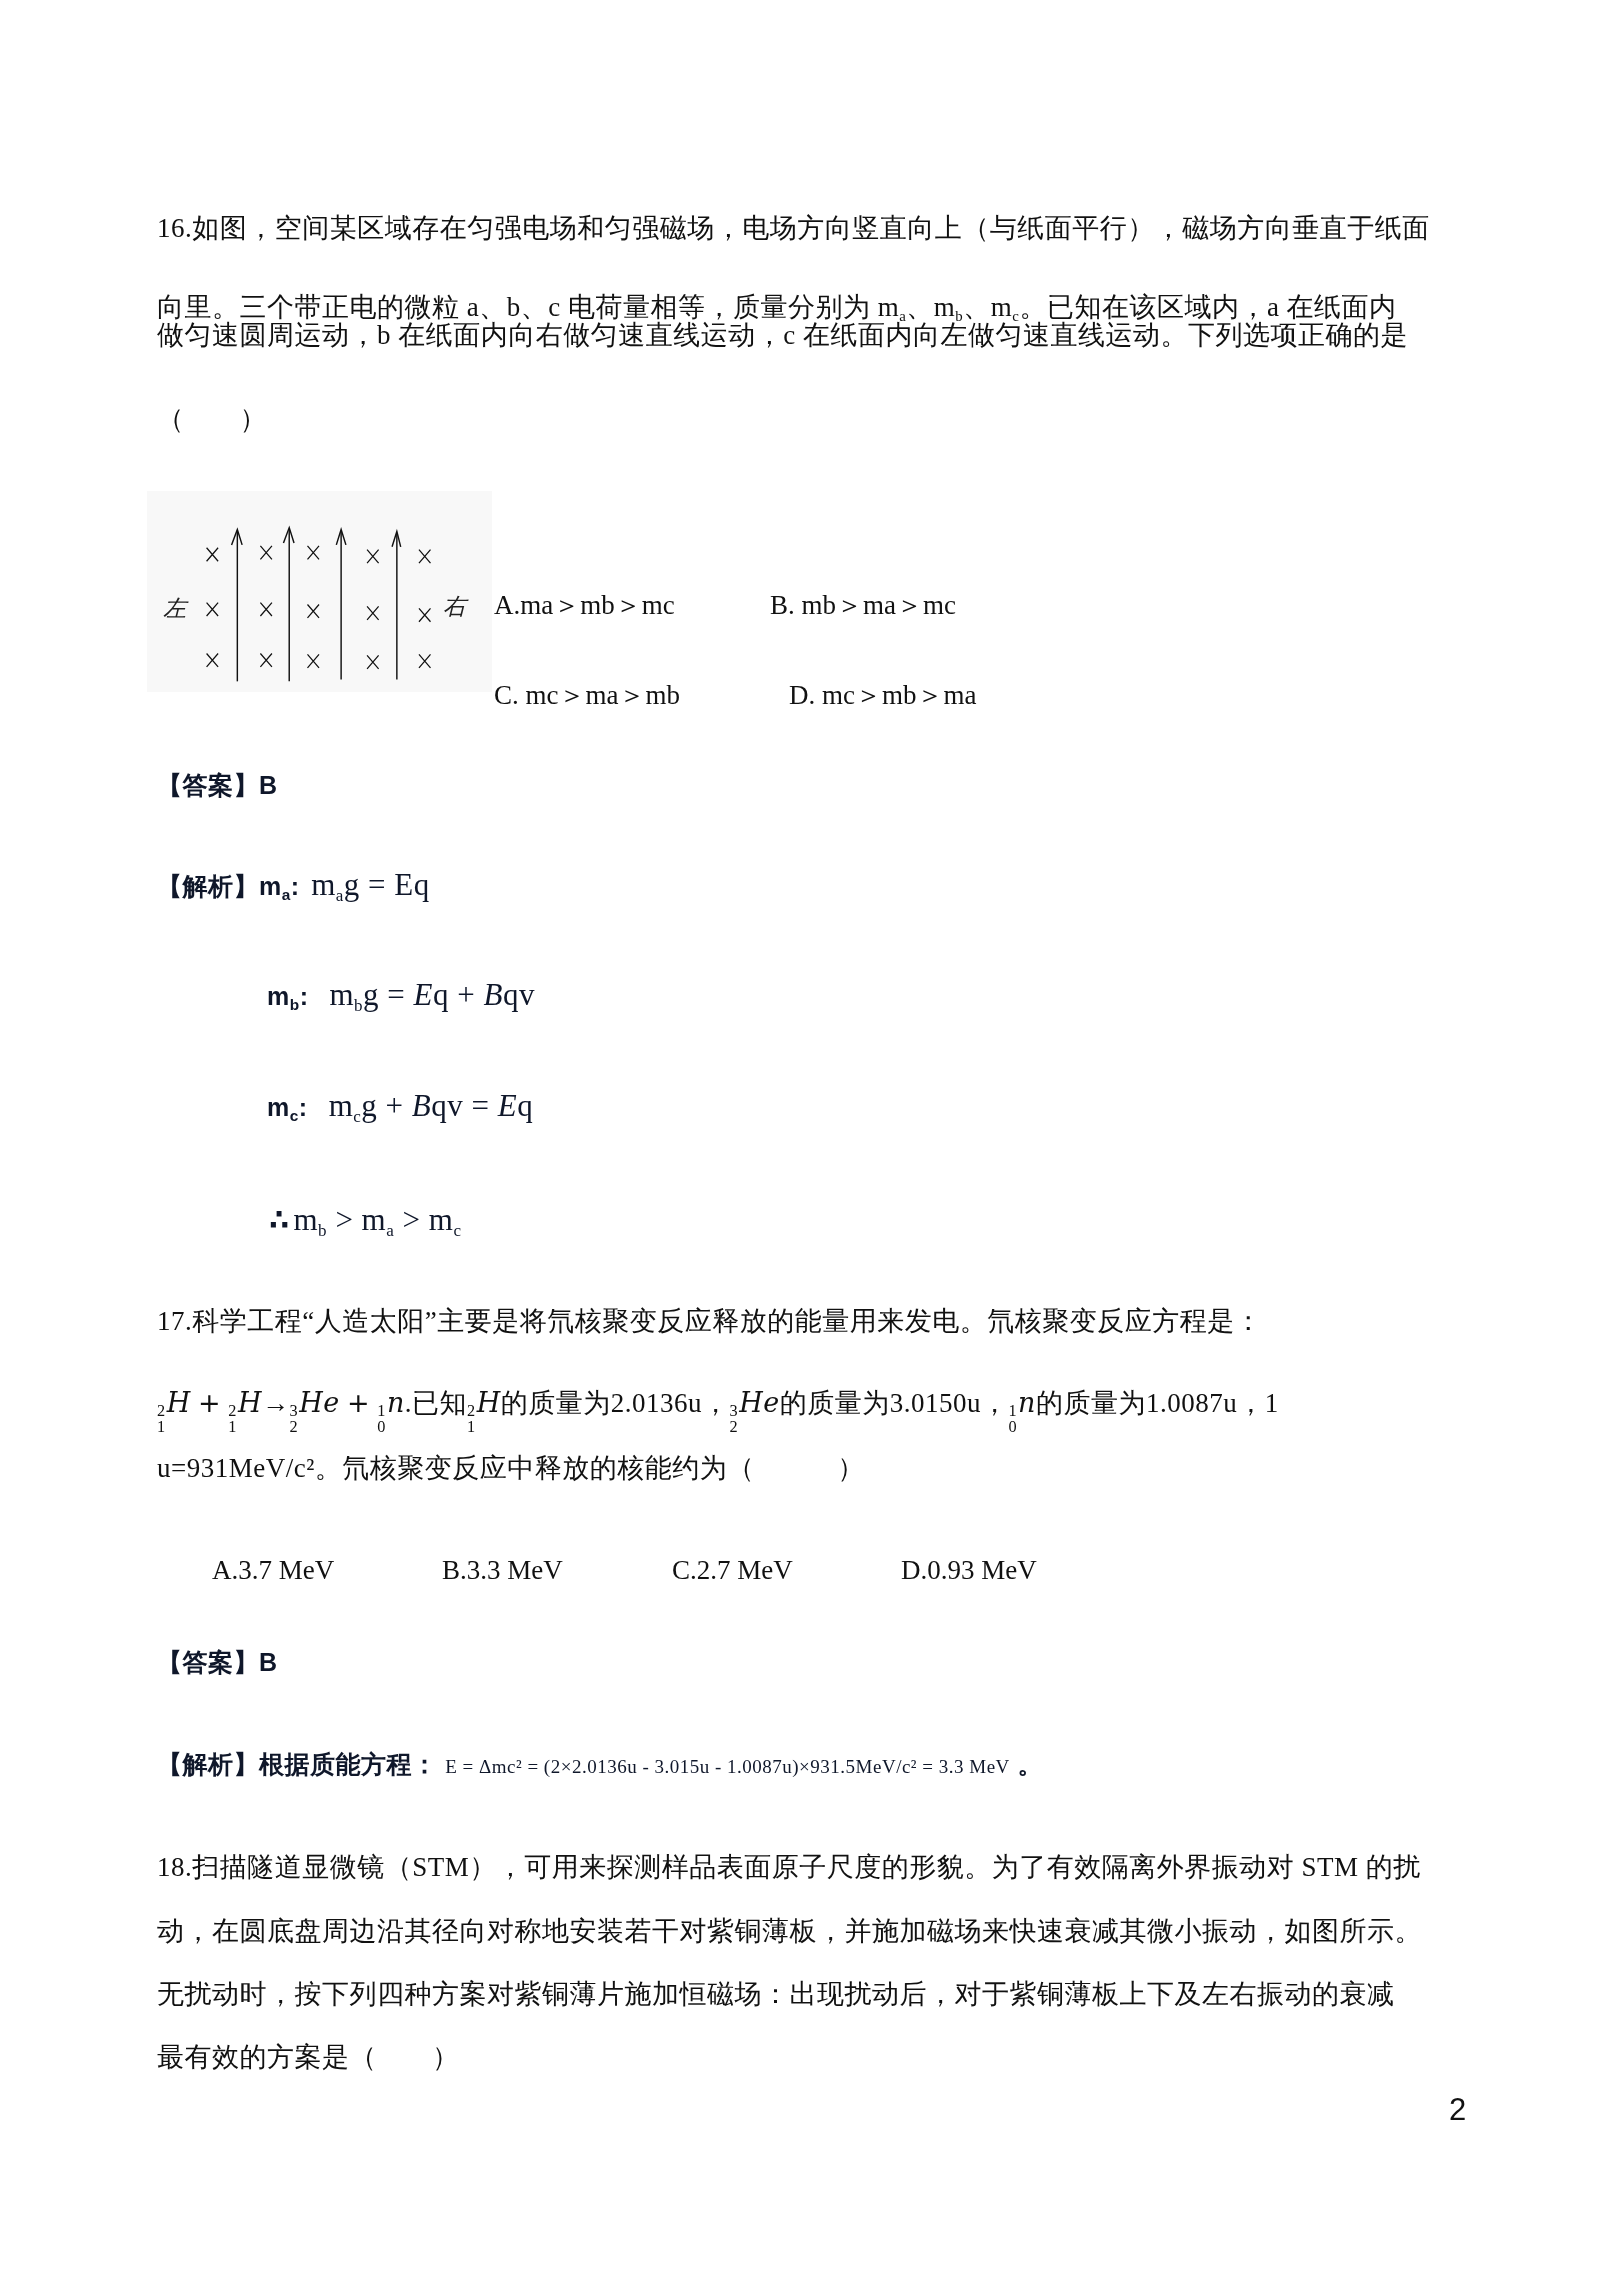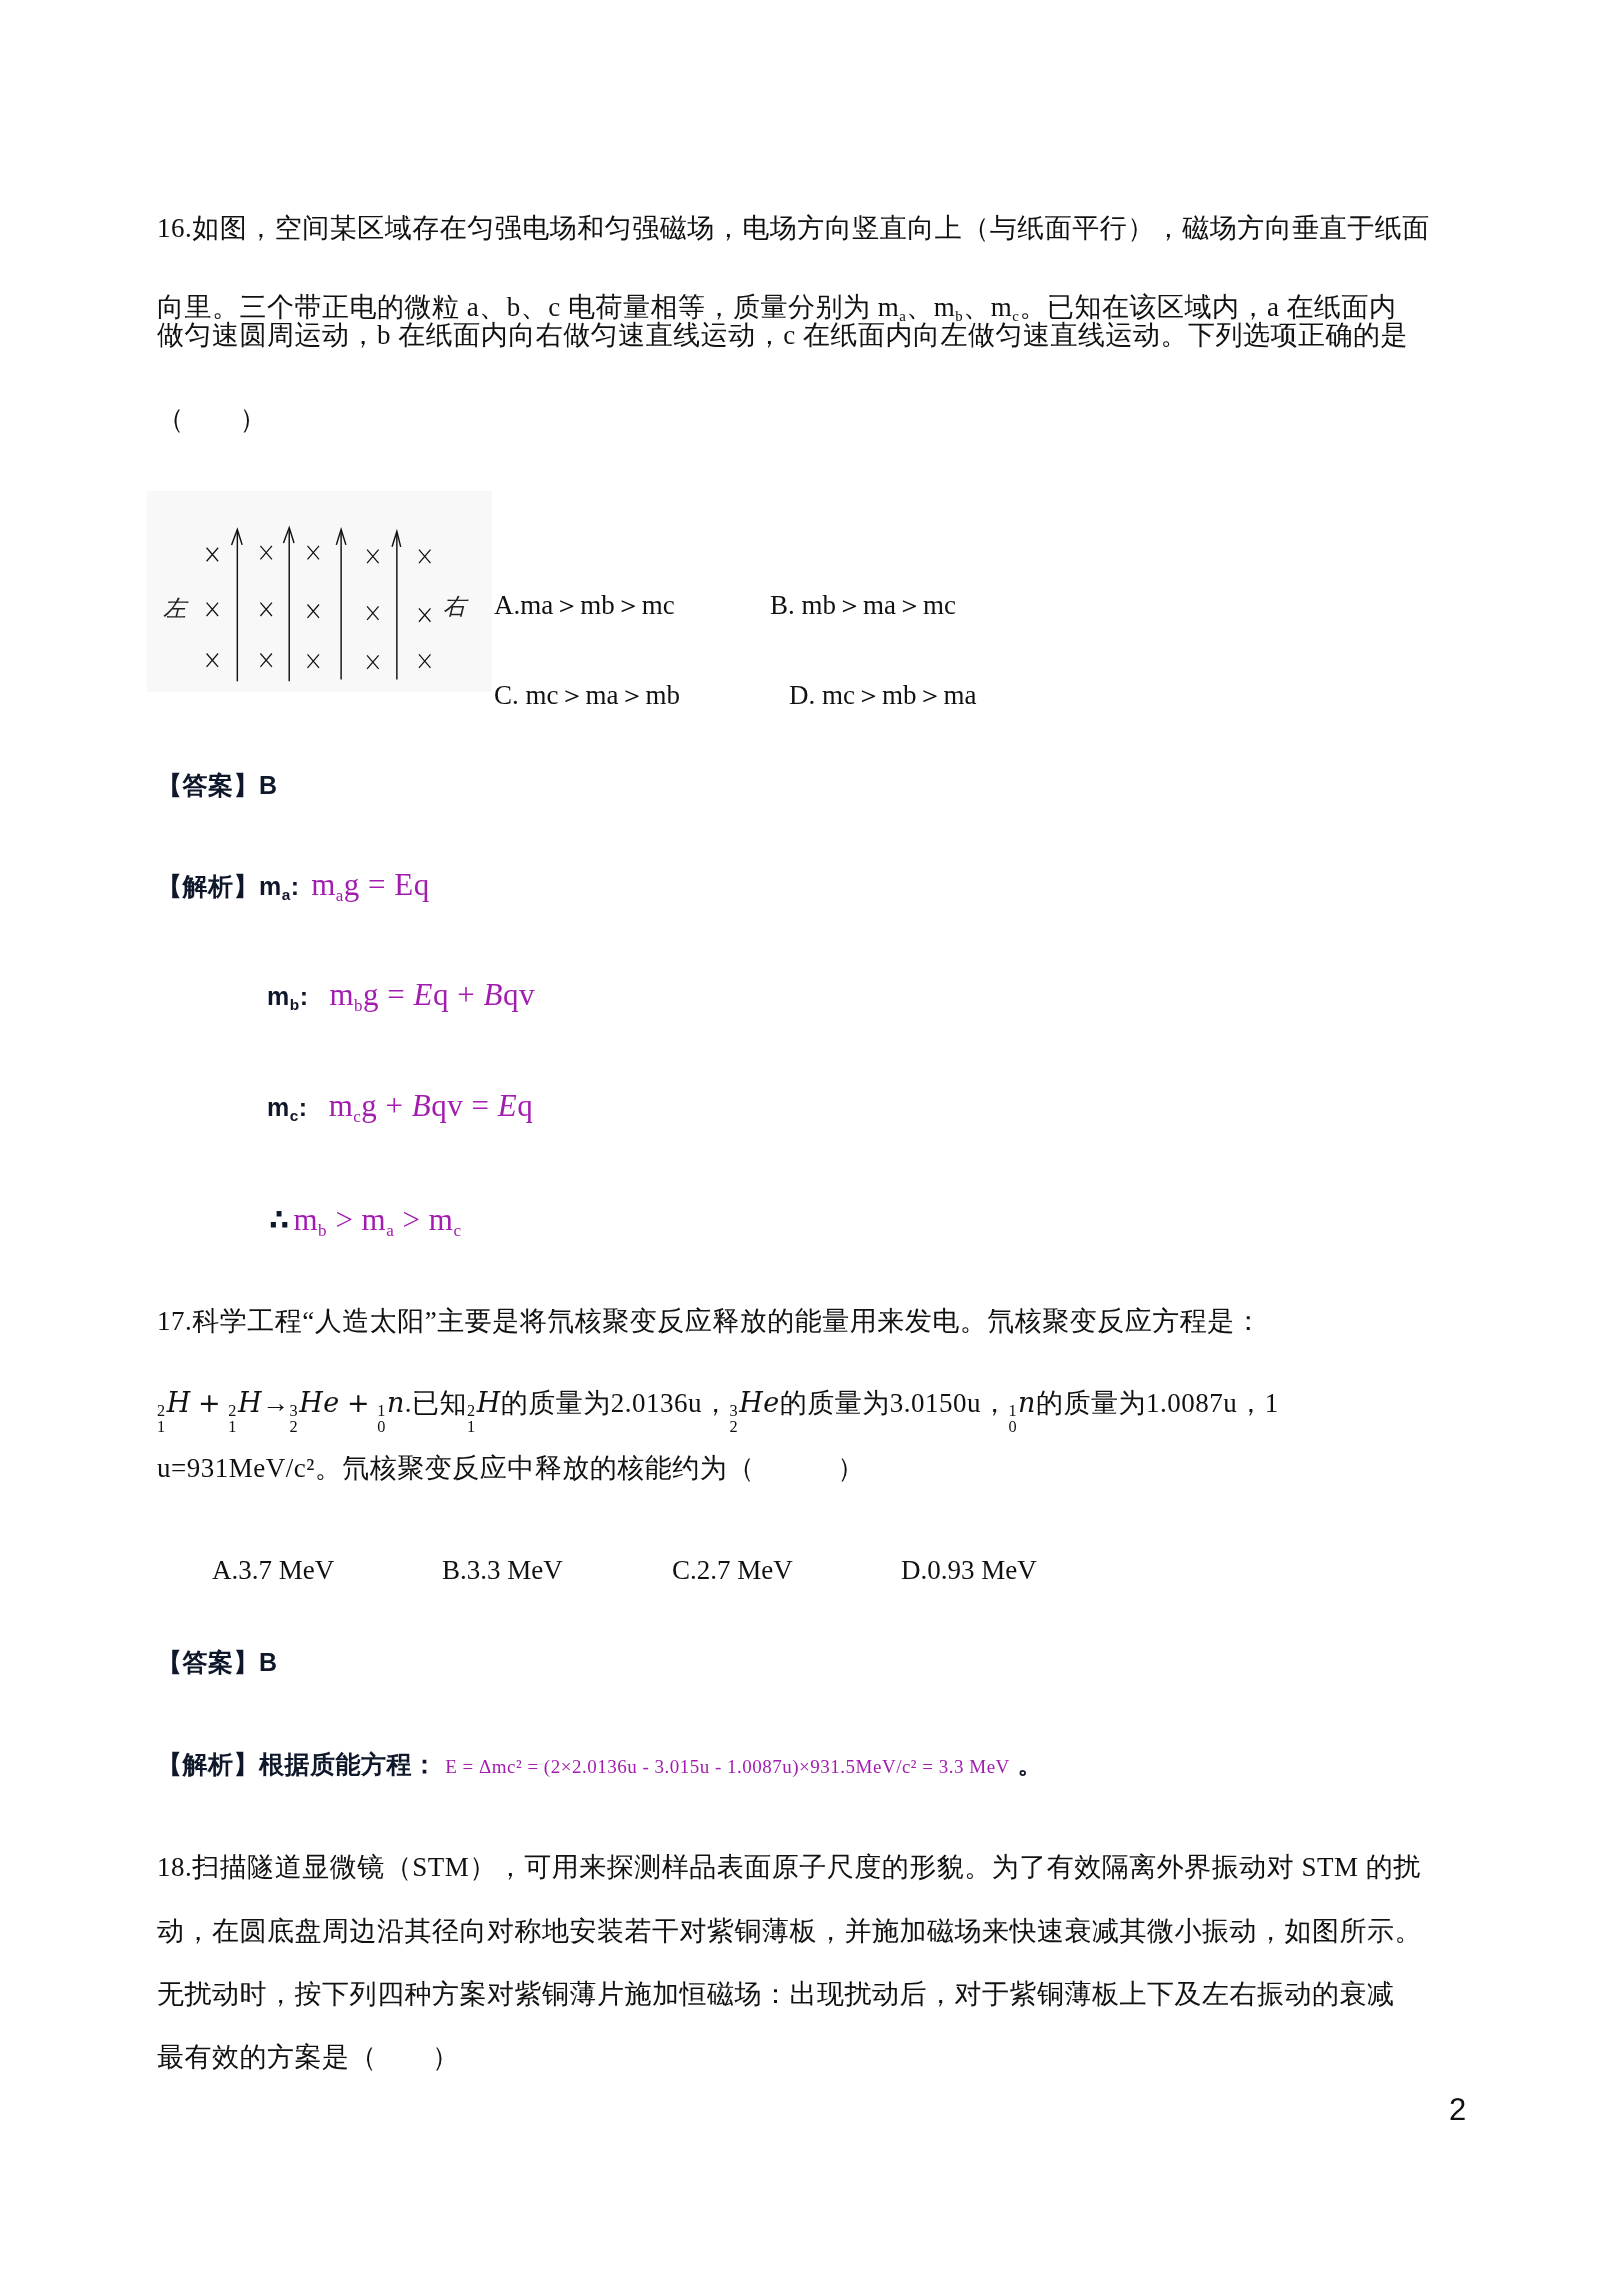--- a/index.html
+++ b/index.html
@@ -1,20 +1,20 @@
 <!DOCTYPE html>
 <html><head>
 <meta charset="utf-8">
 <style>
   html, body { margin: 0; padding: 0; background: #ffffff; }
   body { width: 1615px; height: 2285px; position: relative; overflow: hidden;
          font-family: "Liberation Serif", "DejaVu Serif", serif; color: #111; }
   .line { position: absolute; left: 157px; font-size: 27px; line-height: 33px; white-space: nowrap; letter-spacing: 0.5px; }
   .red { color: #0f172a; font-family: "Liberation Sans", "DejaVu Sans", sans-serif; font-weight: bold; }
-  .math { font-family: "Liberation Serif", "DejaVu Serif", serif; font-size: 31px; color: #a21caf; }
+  .math { font-family: "Liberation Serif", "DejaVu Serif", serif; font-size: 31px; color: #0f172a; }
   .mi { font-style: italic; }
   sub.s { font-size: 0.55em; vertical-align: -0.35em; }
   .iso { display: inline-block; position: relative; }
   .iso .stack { display: inline-flex; flex-direction: column; font-size: 16.3px; line-height: 16.3px; vertical-align: -3.8px; font-style: normal; text-align: right; margin-right: 1px; }
   .iso .sym { font-family: "DejaVu Serif", serif; font-style: italic; font-size: 27px; }
   .figure { position: absolute; left: 147px; top: 491px; width: 345px; height: 201px; background: #f8f8f8; }
   .opt { position: absolute; font-size: 27px; line-height: 33px; white-space: nowrap; text-align: right; }
   .page-num { position: absolute; left: 1449px; top: 2092px; font-family: "Liberation Sans", "DejaVu Sans", sans-serif; font-size: 31px; }
 </style>
 </head>

